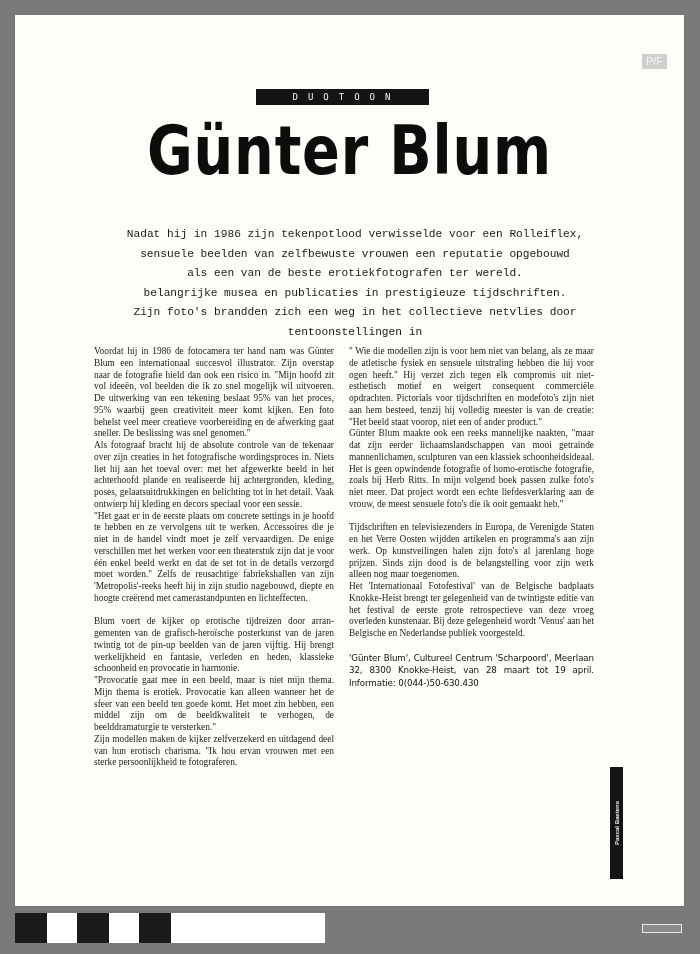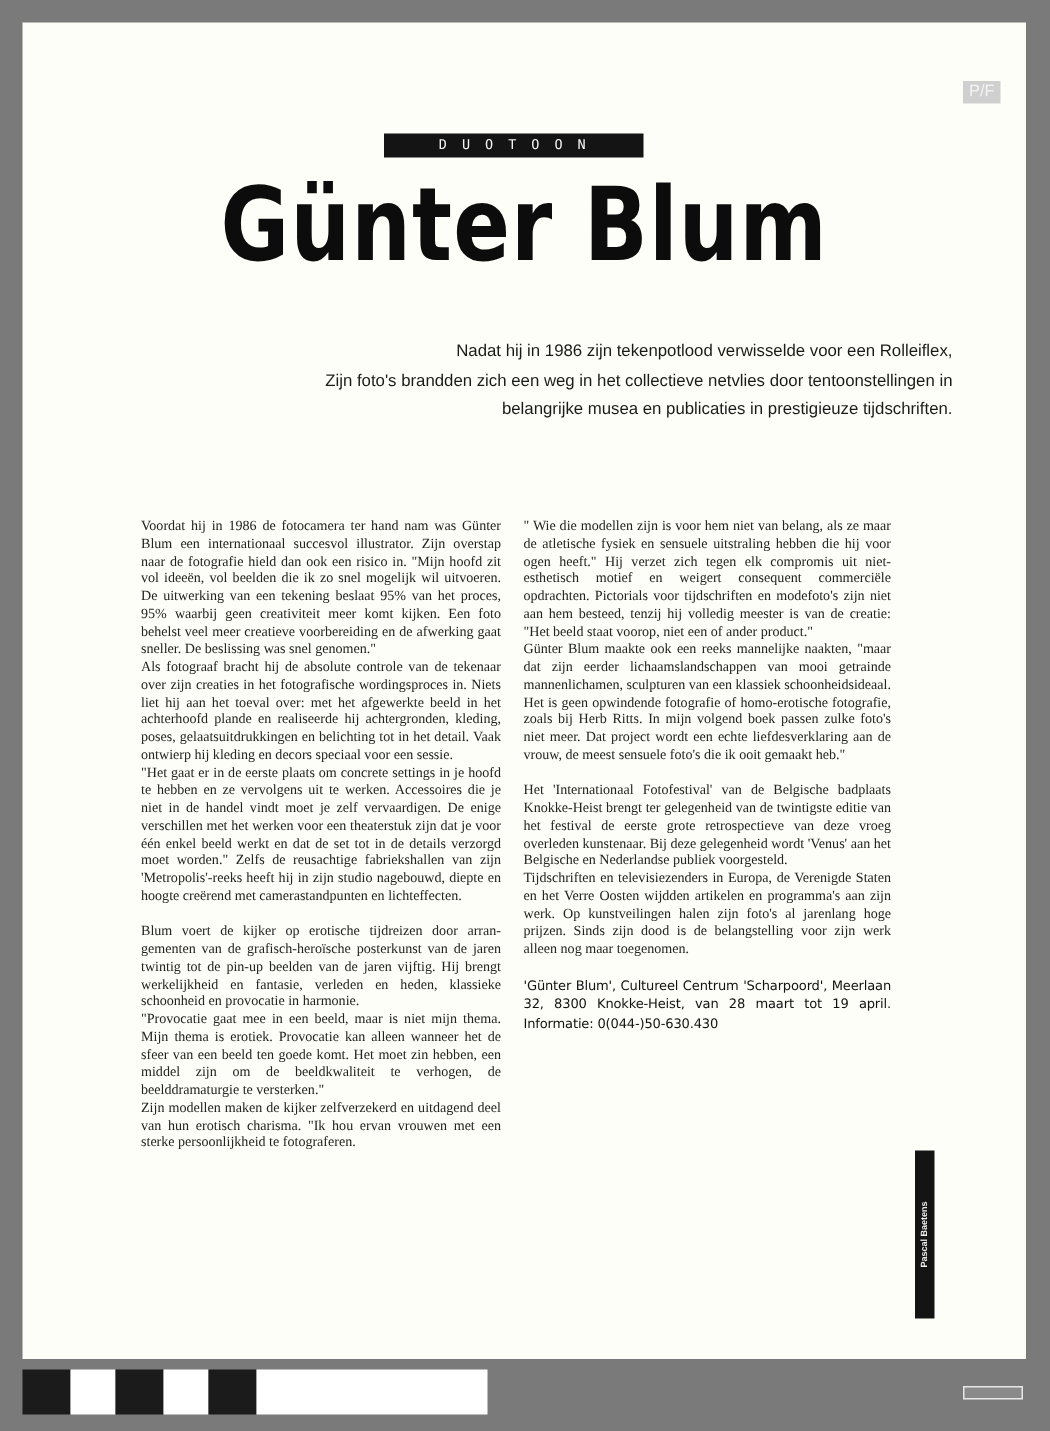--- a/index.html
+++ b/index.html
@@ -55,22 +55,22 @@
     line-height: 80px;
     letter-spacing: 1px;
     color: #0c0c0c;
     transform: scaleX(0.82);
     transform-origin: 50% 50%;
   }
   .intro {
     position: absolute;
     left: 60px; width: 560px;
     top: 210px;
-    text-align: right;
-    font-family: Liberation Sans, sans-serif;
+    text-align: center;
+    font-family: Liberation Mono, monospace;
     font-size: 11.2px;
     line-height: 19.5px;
     color: #1a1a1a;
   }
   .intro p { margin: 0; }
   .col {
     position: absolute;
     top: 331px;
     font-size: 9.4px;
     line-height: 11.75px;
@@ -127,40 +127,42 @@
 <body>
 
 <div class="page">
   <div class="section-tag">DUOTOON</div>
   <div class="pf-logo">P/F</div>
 
   <div class="headline">Günter Blum</div>
 
   <div class="intro">
     <p>Nadat hij in 1986 zijn tekenpotlood verwisselde voor een Rolleiflex,</p>
+    <p>sensuele beelden van zelfbewuste vrouwen een reputatie opgebouwd</p>
+    <p>als een van de beste erotiekfotografen ter wereld.</p>
+    <p>belangrijke musea en publicaties in prestigieuze tijdschriften.</p>
     <p>Zijn foto's brandden zich een weg in het collectieve netvlies door tentoonstellingen in</p>
-    <p>belangrijke musea en publicaties in prestigieuze tijdschriften.</p>
   </div>
 
   <div class="col col-left">
     <p>Voordat hij in 1986 de fotocamera ter hand nam was Günter Blum een internationaal succesvol illustrator. Zijn overstap naar de fotografie hield dan ook een risico in. "Mijn hoofd zit vol ideeën, vol beelden die ik zo snel mogelijk wil uitvoeren. De uitwerking van een tekening beslaat 95% van het proces, 95% waarbij geen creativiteit meer komt kijken. Een foto behelst veel meer creatieve voorbereiding en de afwerking gaat sneller. De beslissing was snel genomen."</p>
     <p>Als fotograaf bracht hij de absolute controle van de tekenaar over zijn creaties in het fotografische wordings­proces in. Niets liet hij aan het toeval over: met het afge­werkte beeld in het achterhoofd plande en realiseerde hij achtergronden, kleding, poses, gelaatsuitdrukkingen en belichting tot in het detail. Vaak ontwierp hij kleding en decors speciaal voor een sessie.</p>
     <p>"Het gaat er in de eerste plaats om concrete settings in je hoofd te hebben en ze vervolgens uit te werken. Accessoires die je niet in de handel vindt moet je zelf vervaardigen. De enige verschillen met het werken voor een theaterstuk zijn dat je voor één enkel beeld werkt en dat de set tot in de details verzorgd moet worden." Zelfs de reusachtige fabriekshallen van zijn 'Metropolis'-reeks heeft hij in zijn studio nagebouwd, diepte en hoogte creërend met camera­standpunten en lichteffecten.</p>
     <div class="gap"></div>
     <p>Blum voert de kijker op erotische tijdreizen door arran­gementen van de grafisch-heroïsche posterkunst van de jaren twintig tot de pin-up beelden van de jaren vijftig. Hij brengt werkelijkheid en fantasie, verleden en heden, klassieke schoonheid en provocatie in harmonie.</p>
     <p>"Provocatie gaat mee in een beeld, maar is niet mijn thema. Mijn thema is erotiek. Provocatie kan alleen wanneer het de sfeer van een beeld ten goede komt. Het moet zin hebben, een middel zijn om de beeldkwaliteit te verhogen, de beelddramaturgie te versterken."</p>
     <p>Zijn modellen maken de kijker zelfverzekerd en uitdagend deel van hun erotisch charisma. "Ik hou ervan vrouwen met een sterke persoonlijkheid te fotograferen.</p>
   </div>
 
   <div class="col col-right">
     <p>" Wie die modellen zijn is voor hem niet van belang, als ze maar de atletische fysiek en sensuele uitstraling hebben die hij voor ogen heeft." Hij verzet zich tegen elk compromis uit niet-esthetisch motief en weigert consequent com­merciële opdrachten. Pictorials voor tijdschriften en modefoto's zijn niet aan hem besteed, tenzij hij volledig meester is van de creatie: "Het beeld staat voorop, niet een of ander product."</p>
     <p>Günter Blum maakte ook een reeks mannelijke naakten, "maar dat zijn eerder lichaamslandschappen van mooi getrainde mannenlichamen, sculpturen van een klassiek schoonheidsideaal. Het is geen opwindende fotografie of homo-erotische fotografie, zoals bij Herb Ritts. In mijn volgend boek passen zulke foto's niet meer. Dat project wordt een echte liefdesverklaring aan de vrouw, de meest sensuele foto's die ik ooit gemaakt heb."</p>
     <div class="gap"></div>
+    <p>Tijdschriften en televisiezenders in Europa, de Verenigde Staten en het Verre Oosten wijdden artikelen en program­ma's aan zijn werk. Op kunstveilingen halen zijn foto's al jarenlang hoge prijzen. Sinds zijn dood is de belangstelling voor zijn werk alleen nog maar toegenomen.</p>
     <p>Het 'Internationaal Fotofestival' van de Belgische bad­plaats Knokke-Heist brengt ter gelegenheid van de twin­tigste editie van het festival de eerste grote retrospectieve van deze vroeg overleden kunstenaar. Bij deze gelegenheid wordt 'Venus' aan het Belgische en Nederlandse publiek voorgesteld.</p>
-    <p>Tijdschriften en televisiezenders in Europa, de Verenigde Staten en het Verre Oosten wijdden artikelen en program­ma's aan zijn werk. Op kunstveilingen halen zijn foto's al jarenlang hoge prijzen. Sinds zijn dood is de belangstelling voor zijn werk alleen nog maar toegenomen.</p>
     <div class="gap"></div>
     <p class="sans">'Günter Blum', Cultureel Centrum 'Scharpoord', Meerlaan 32, 8300 Knokke-Heist, van 28 maart tot 19 april. Informatie: 0(044-)50-630.430</p>
     <div class="sans-gap"></div>
   </div>
 
   <div class="photo-credit">
     <span>Pascal Baetens</span>
   </div>
 </div>
 

